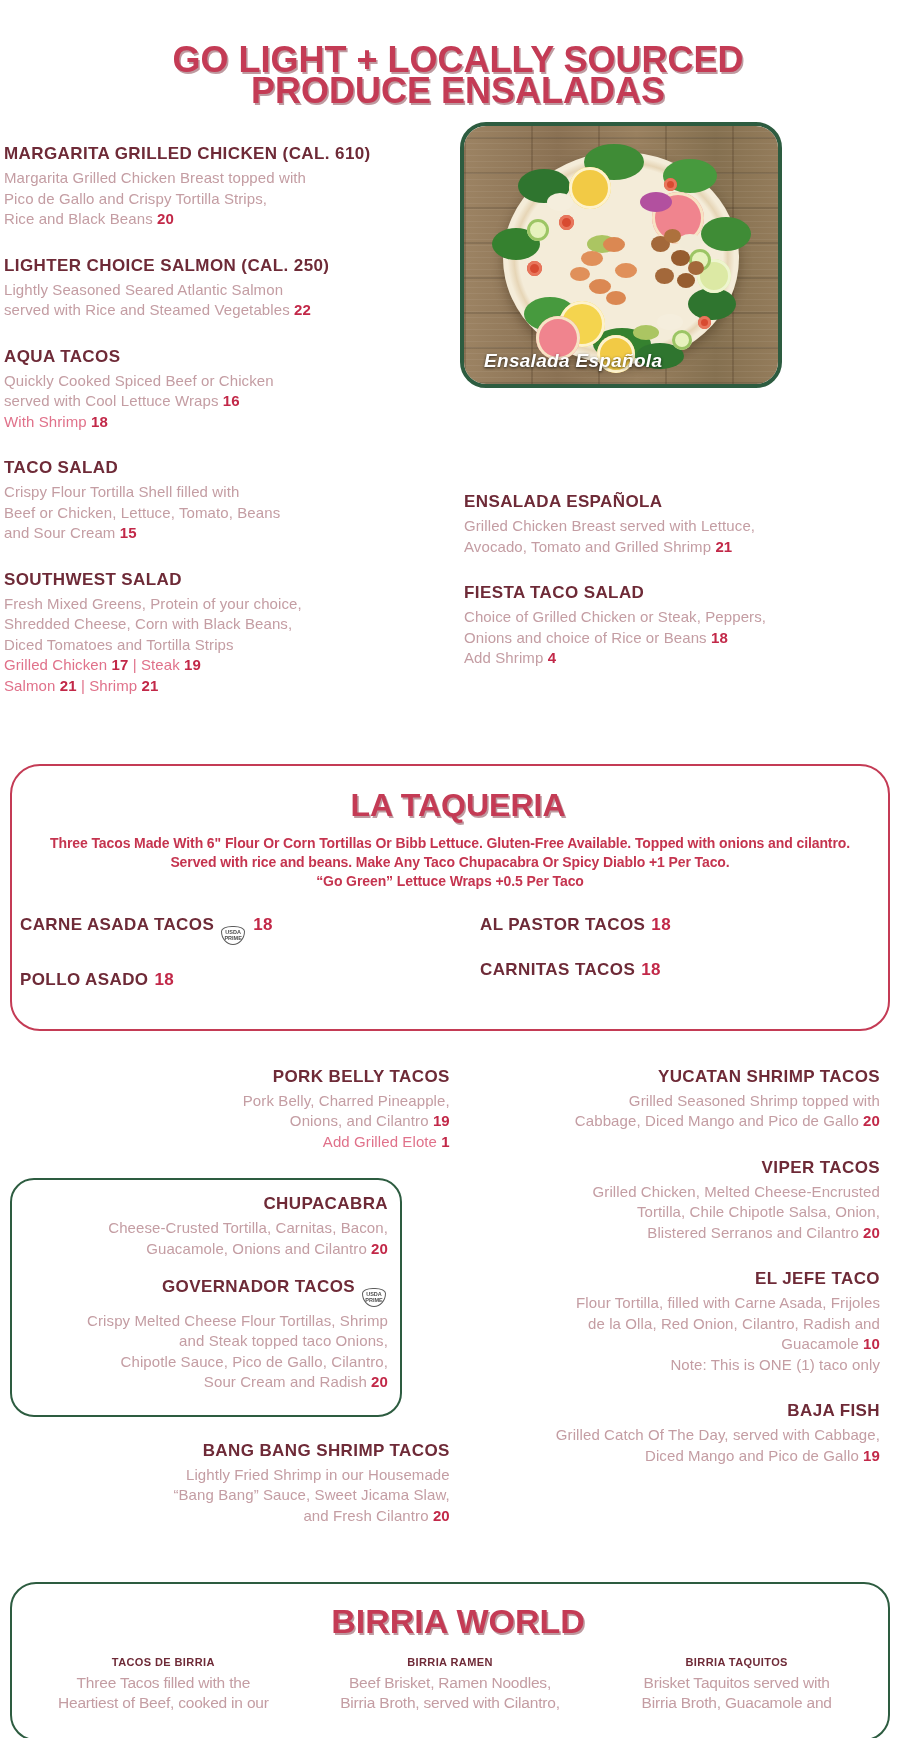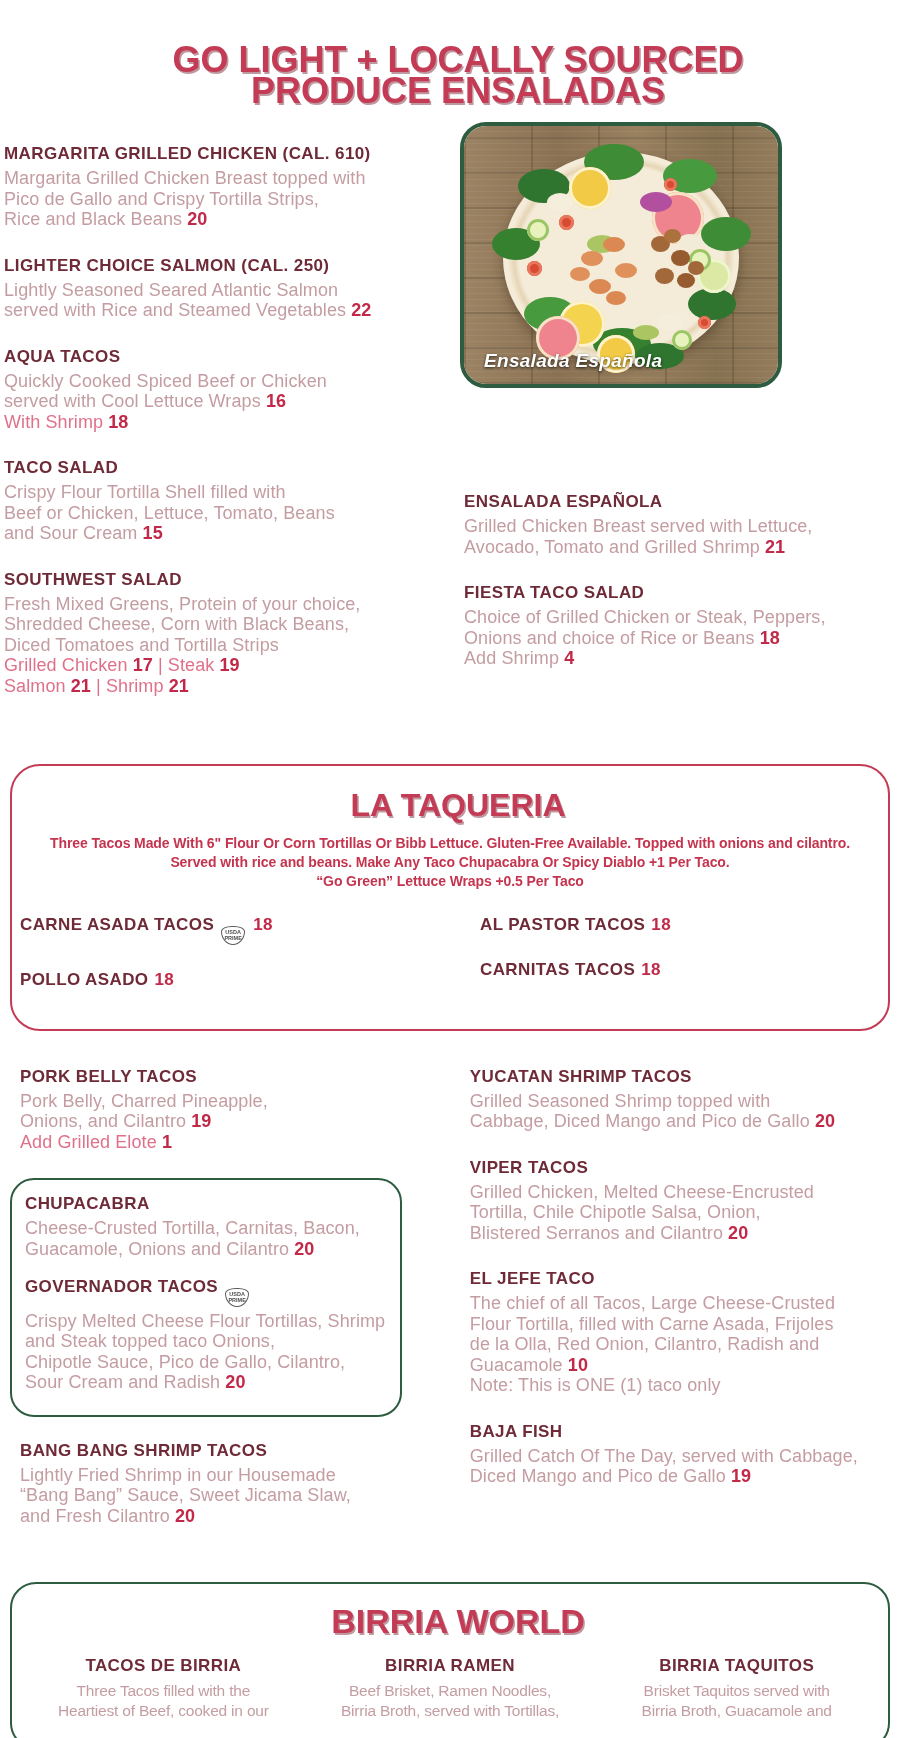--- a/index.html
+++ b/index.html
@@ -11,28 +11,28 @@
   .display-heading{
     text-align:center;color:#c43b55;font-weight:800;letter-spacing:0px;
     text-shadow:1.5px 1.5px 0 rgba(110,32,45,.45);
     padding-left:16px;
   }
   .page-header{padding-top:44px;line-height:31px;font-size:36px;}
   
   .columns{display:flex;padding:0 4px;margin-top:16px;}
   .col-left{width:440px;padding-top:22px;}
   .col-right{width:420px;}
-  .columns2{display:flex;padding:0 20px;margin-top:36px;}
+  .columns2{display:flex;padding:0 20px;margin-top:36px;text-align:right;}
   .col2-left{width:440px;}
   .col2-right{width:420px;padding-left:20px;}
   
   .menu-item{margin-bottom:26px;}
   .item-title{font-size:17px;font-weight:700;color:#6e2a37;letter-spacing:.4px;margin-bottom:4px;}
   .item-title.center{text-align:center;}
-  .item-line{font-size:18px;line-height:20.5px;color:#c49da3;letter-spacing:.1px;}
+  .item-line{font-size:15px;line-height:20.5px;color:#c49da3;letter-spacing:.1px;}
   .item-line.accent{color:#e0718a;}
   .price{color:#c22848;font-weight:700;}
   
   .photo-frame{
     width:314px;height:258px;border:4px solid #2d5c40;border-radius:26px;
     overflow:hidden;position:relative;margin-left:16px;box-sizing:content-box;
   }
   .wood{position:absolute;inset:0;
     background:
       repeating-linear-gradient(90deg, rgba(62,44,26,.22) 0 2px, rgba(0,0,0,0) 2px 67px),
@@ -82,21 +82,21 @@
   }
   .featured-box .menu-item{margin-bottom:18px;}
   
   .birria-box{
     margin:30px 10px 0;border:2px solid #2d5c40;border-radius:26px;
     padding:18px 8px 26px;
   }
   .birria-title{font-size:34px;line-height:38px;}
   .birria-cols{display:flex;margin-top:16px;}
   .birria-col{flex:1;padding:0 14px;text-align:center;}
-  .birria-col .item-title{font-size:17px;margin-bottom:5px;}
+  .birria-col .item-title{font-size:11px;margin-bottom:5px;}
   .birria-col .item-line{font-size:15.5px;line-height:20px;letter-spacing:-.2px;}
 </style>
 </head>
 <body>
 
 <div class="page">
 
   <div class="display-heading page-header">
     <div>GO LIGHT + LOCALLY SOURCED</div>
     <div>PRODUCE ENSALADAS</div>
@@ -265,21 +265,20 @@
           <div class="item-line"><span>Cabbage, Diced Mango and Pico de Gallo </span><span class="price">20</span></div>
         </div>
         <div class="menu-item">
           <div class="item-title"><span>VIPER TACOS</span></div>
           <div class="item-line"><span>Grilled Chicken, Melted Cheese-Encrusted</span></div>
           <div class="item-line"><span>Tortilla, Chile Chipotle Salsa, Onion,</span></div>
           <div class="item-line"><span>Blistered Serranos and Cilantro </span><span class="price">20</span></div>
         </div>
         <div class="menu-item">
           <div class="item-title"><span>EL JEFE TACO</span></div>
-          <div class="item-line"><span>The chief of all Tacos, Large Cheese-Crusted</span></div>
           <div class="item-line"><span>Flour Tortilla, filled with Carne Asada, Frijoles</span></div>
           <div class="item-line"><span>de la Olla, Red Onion, Cilantro, Radish and</span></div>
           <div class="item-line"><span>Guacamole </span><span class="price">10</span></div>
           <div class="item-line"><span>Note: This is ONE (1) taco only</span></div>
         </div>
         <div class="menu-item">
           <div class="item-title"><span>BAJA FISH</span></div>
           <div class="item-line"><span>Grilled Catch Of The Day, served with Cabbage,</span></div>
           <div class="item-line"><span>Diced Mango and Pico de Gallo </span><span class="price">19</span></div>
         </div>
@@ -290,21 +289,21 @@
     <div class="display-heading birria-title">BIRRIA WORLD</div>
     <div class="birria-cols" id="birria-cols">
         <div class="birria-col">
           <div class="item-title center"><span>TACOS DE BIRRIA</span></div>
           <div class="item-line"><span>Three Tacos filled with the</span></div>
           <div class="item-line"><span>Heartiest of Beef, cooked in our</span></div>
         </div>
         <div class="birria-col">
           <div class="item-title center"><span>BIRRIA RAMEN</span></div>
           <div class="item-line"><span>Beef Brisket, Ramen Noodles,</span></div>
-          <div class="item-line"><span>Birria Broth, served with Tortillas,</span></div>
+          <div class="item-line"><span>Birria Broth, served with Cilantro,</span></div>
         </div>
         <div class="birria-col">
           <div class="item-title center"><span>BIRRIA TAQUITOS</span></div>
           <div class="item-line"><span>Brisket Taquitos served with</span></div>
           <div class="item-line"><span>Birria Broth, Guacamole and</span></div>
         </div>
       </div>
   </div>
 
 </div>

